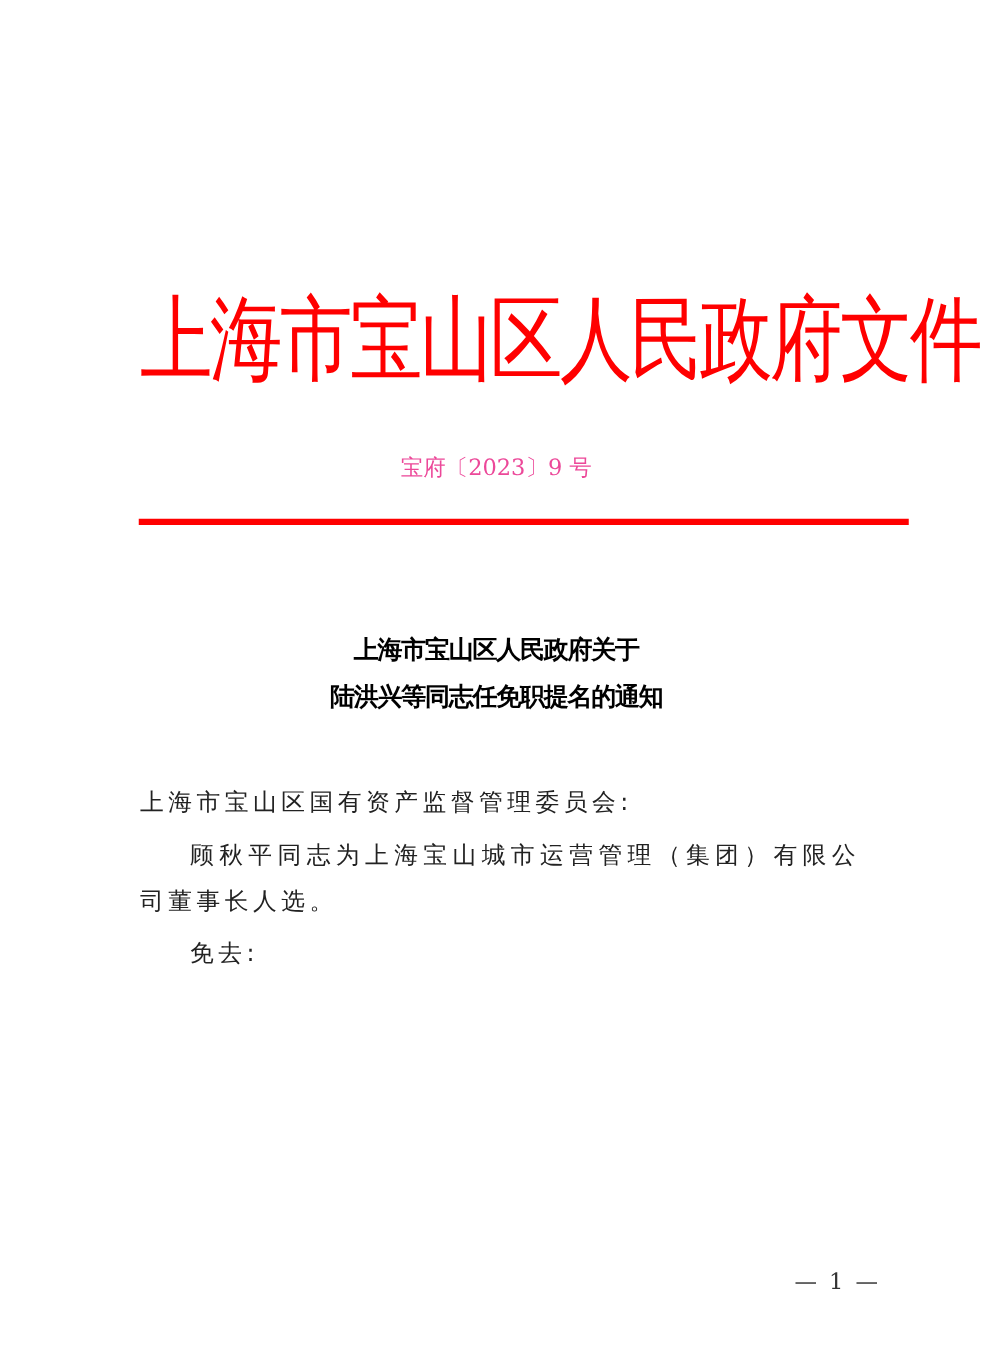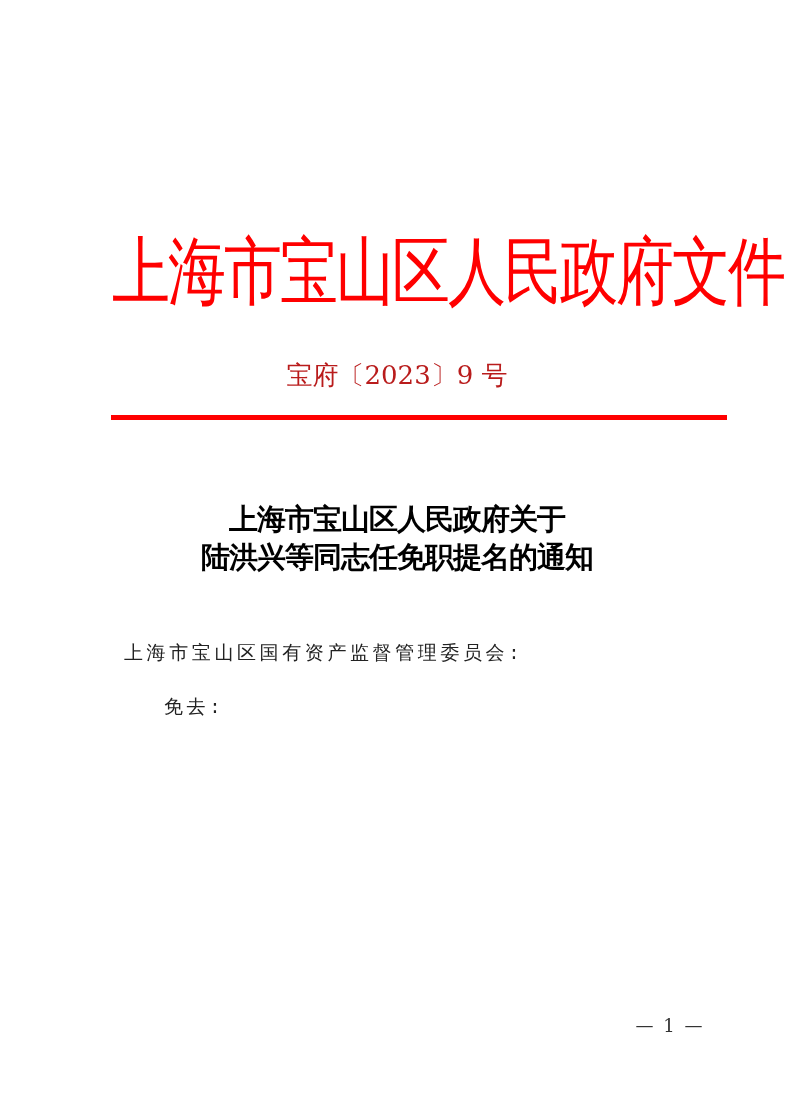--- a/index.html
+++ b/index.html
@@ -30,62 +30,61 @@
       transform: scaleY(1.28);
       transform-origin: left center;
       text-align: left;
     }
     .docno {
       position: absolute;
       left: 0;
       width: 794px;
       top: 362px;
       text-align: center;
-      font-size: 26px;
+      font-size: 18px;
       line-height: 26px;
-      color: #b91c1c;
+      color: #ec4899;
       font-family: "DejaVu Serif", "Liberation Serif", serif;
     }
     .redline {
       position: absolute;
       left: 111px;
       top: 415px;
       width: 616px;
       height: 5px;
       background: #ff0000;
     }
     .title {
       position: absolute;
       left: 0;
       width: 794px;
       top: 500px;
       text-align: center;
       font-family: "DejaVu Sans", "Liberation Sans", sans-serif;
       font-weight: bold;
-      font-size: 29px;
+      font-size: 20px;
       line-height: 38px;
       color: #000;
       letter-spacing: -1px;
     }
     .body-text {
       position: absolute;
       left: 108px;
       top: 620px;
       width: 584px;
       font-family: "DejaVu Sans", "Liberation Sans", sans-serif;
       font-size: 19px;
       line-height: 37.5px;
       color: #222;
       letter-spacing: 3.6px;
     }
     .body-text p {
-      margin: 16px;
+      margin: 4px;
       text-align: justify;
       text-align-last: left;
-      font-family: Liberation Mono, monospace;
     }
     .body-text p.indent {
       text-indent: 40px;
     }
     .page-number {
       position: absolute;
       left: 630px;
       top: 1014px;
       width: 80px;
       text-align: center;
@@ -105,16 +104,17 @@
 
 <div class="redline"></div>
 
 <div class="title">
   <div>上海市宝山区人民政府关于</div>
   <div>陆洪兴等同志任免职提名的通知</div>
 </div>
 
 <div class="body-text">
   <p>上海市宝山区国有资产监督管理委员会:</p>
+  <p class="indent">顾秋平同志为上海宝山城市运营管理（集团）有限公司董事长人选。</p>
   <p class="indent">免去:</p>
 </div>
 
 <div class="page-number">— 1 —</div>
 
 </body></html>

